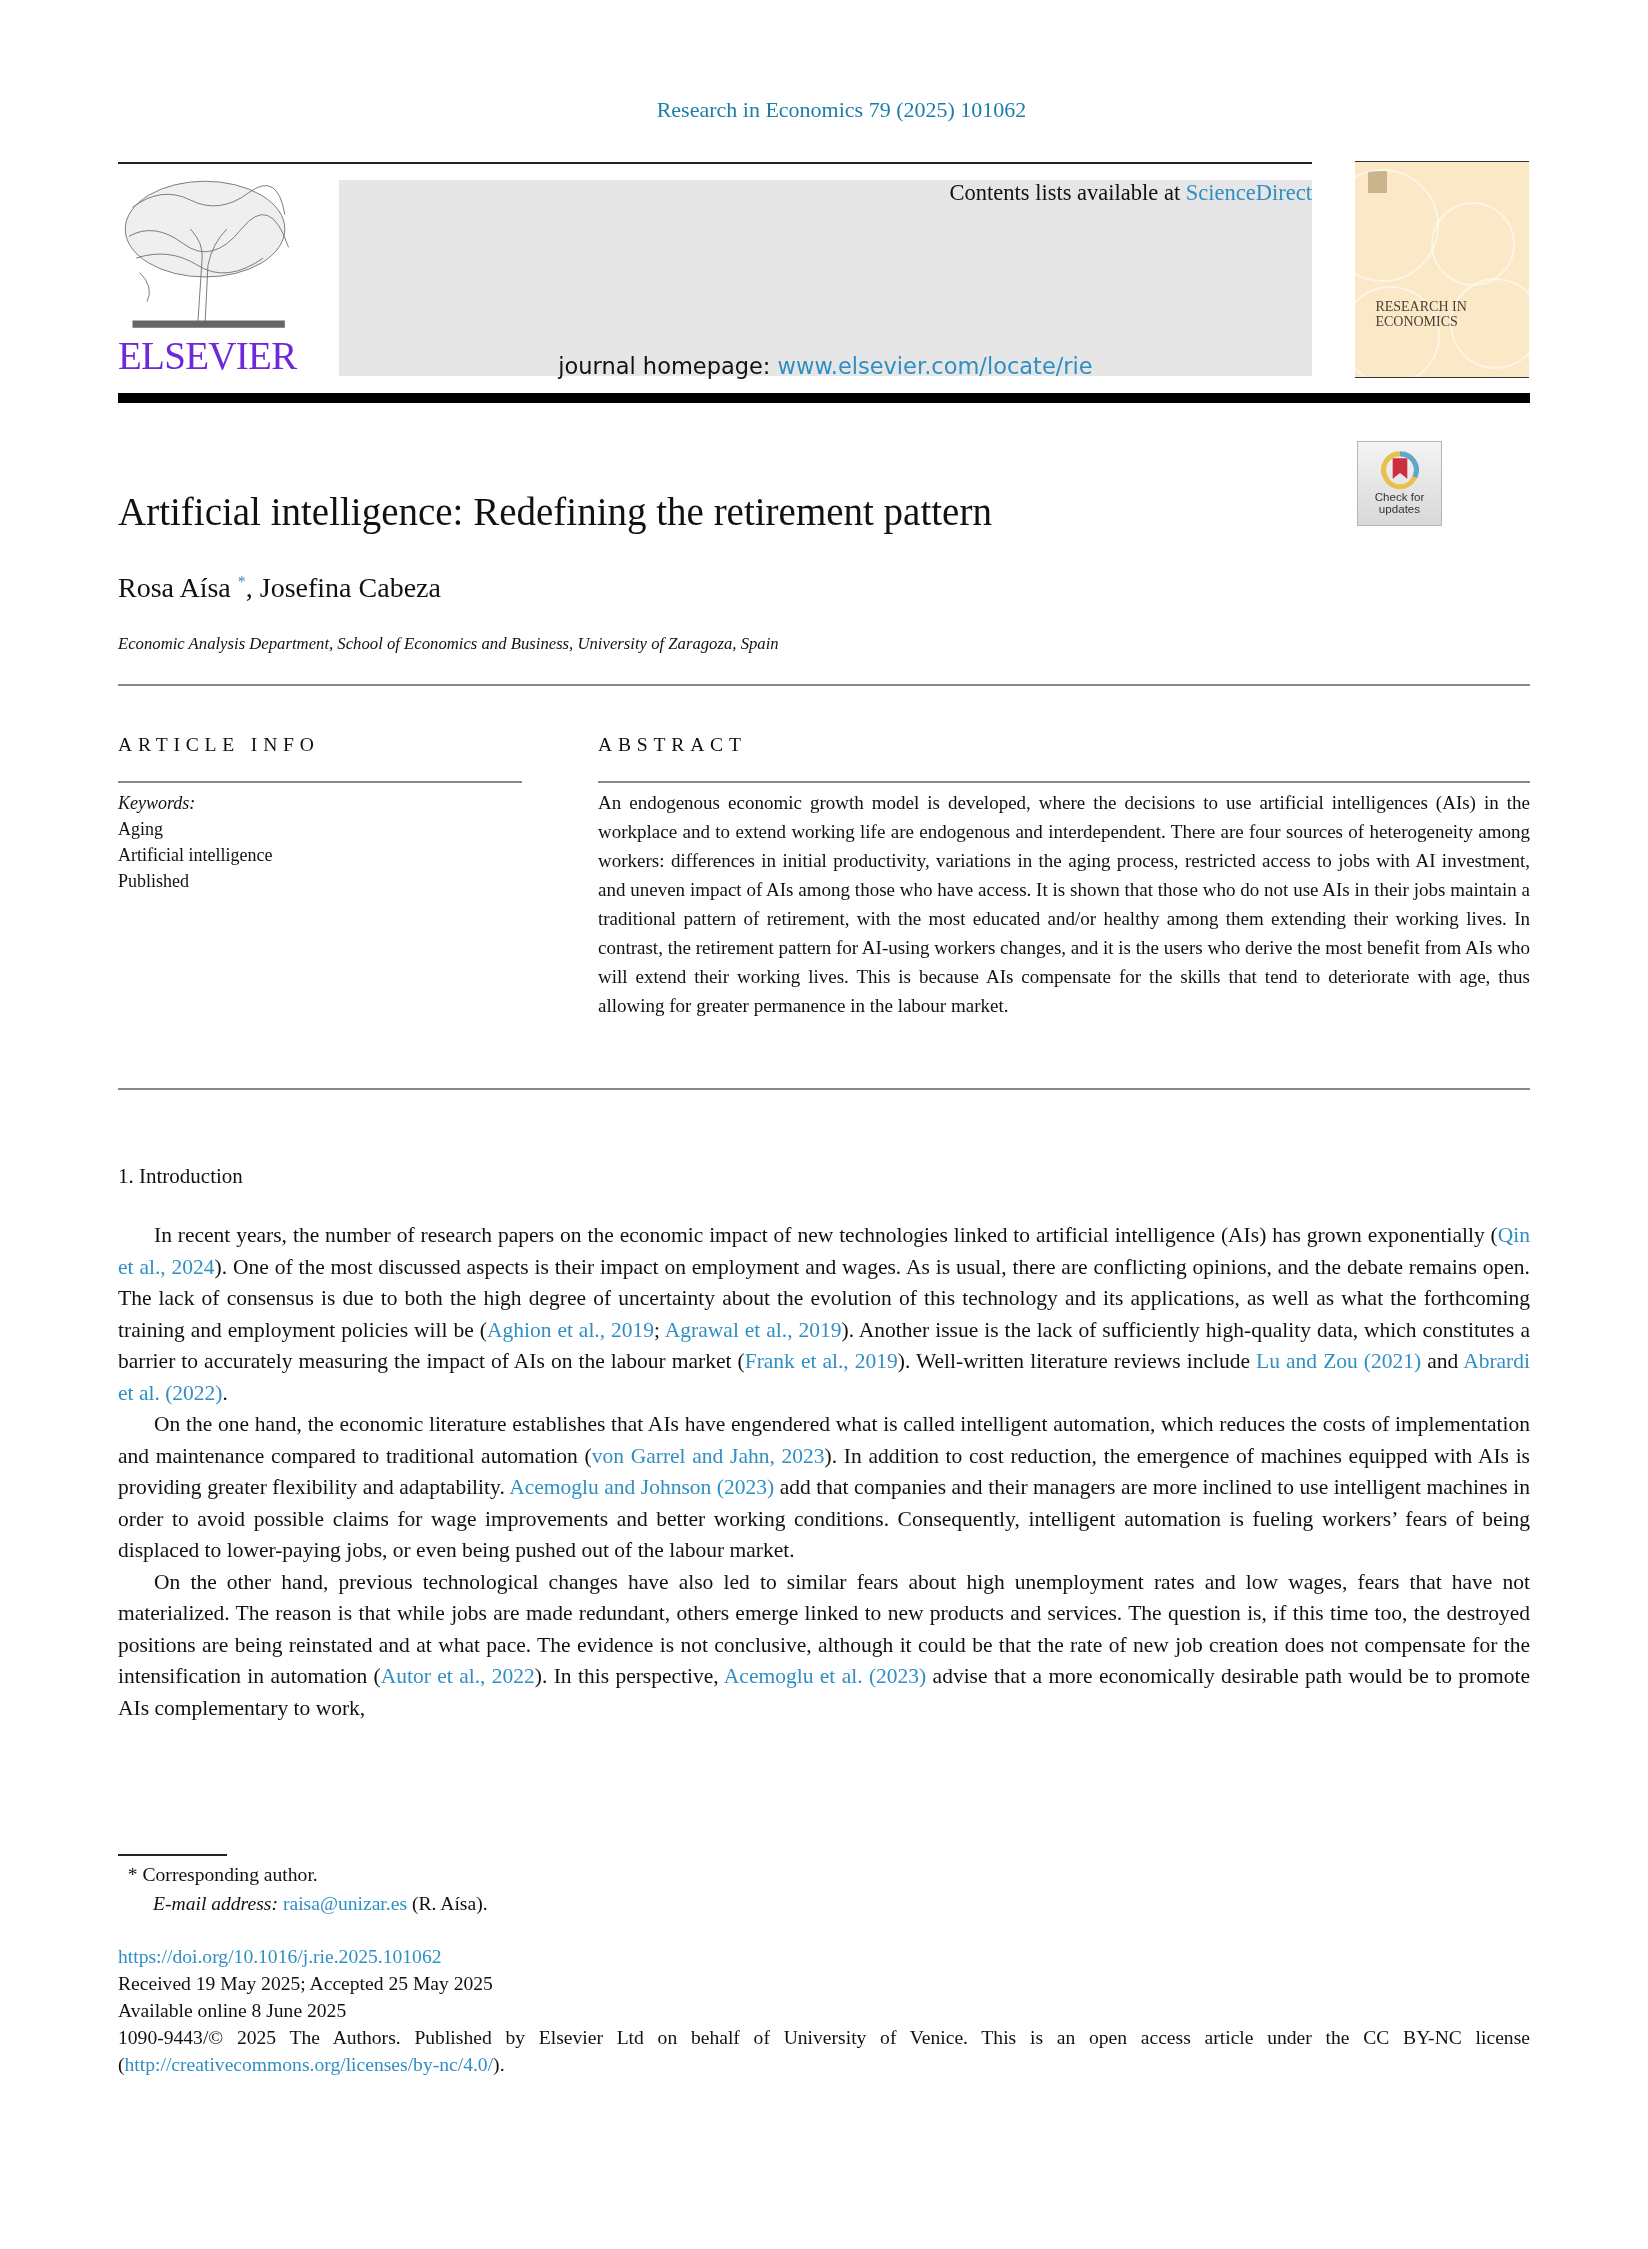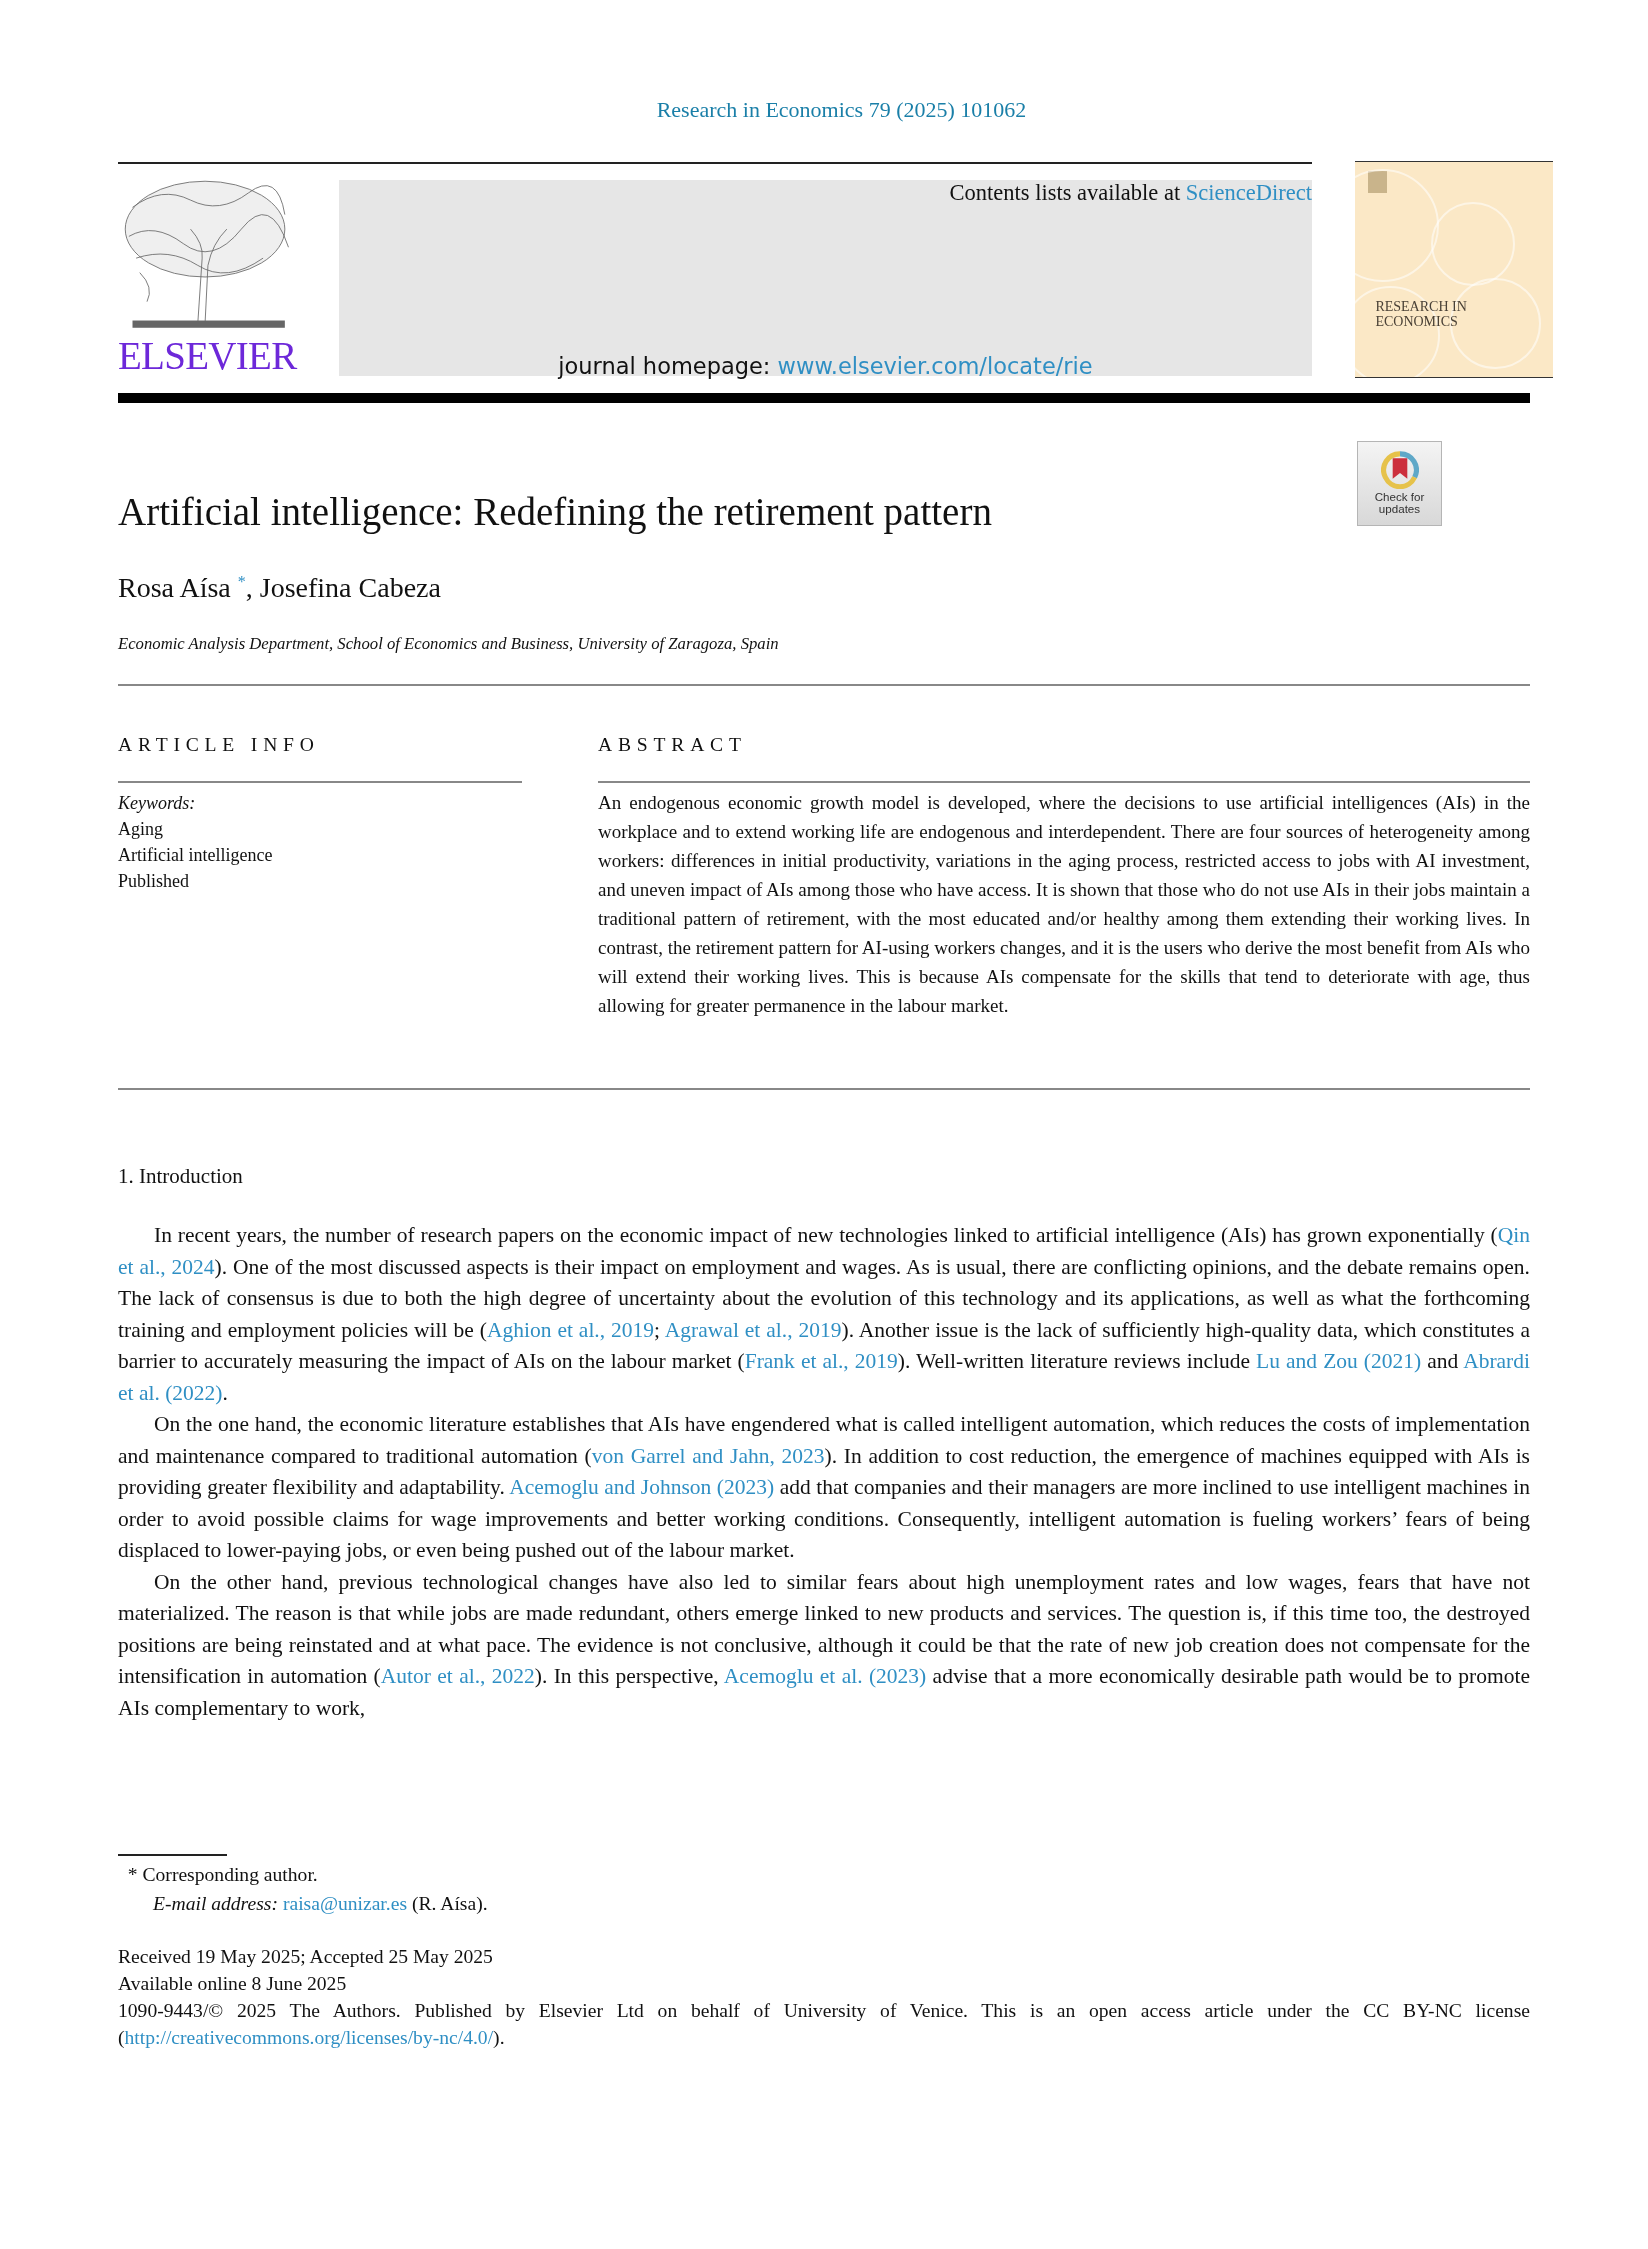--- a/index.html
+++ b/index.html
@@ -15,21 +15,21 @@
 
   
   .hdr-rule-top { top: 162px; left: 118px; width: 1194px; height: 1.5px; background: #222; }
   .logo-box { top: 178px; left: 118px; width: 177px; height: 198px; }
   .tree { position: absolute; left: 0; top: 0; width: 177px; height: 153px; }
   .elsevier-word { position: absolute; left: 0; bottom: 0; width: 177px; font-size: 39px; color: #6d28d9; letter-spacing: -0.7px; line-height: 41px; }
   .banner { top: 180px; left: 339px; width: 973px; height: 196px; background: #e6e6e6; }
   .banner .contents { position: absolute; top: 0; left: 0; width: 100%; text-align: right; font-size: 22.5px; }
   .banner .jtitle { position: absolute; top: 69px; left: 0; width: 100%; text-align: center; font-size: 41px; }
   .banner .homepage { position: absolute; top: 164px; left: 0; width: 100%; text-align: center; font-size: 22.5px; font-family: "DejaVu Sans", sans-serif; margin-top: 9px; }
-  .cover { top: 161px; left: 1355px; width: 198px; height: 215px; background: #fbe8c6; border-top: 1.5px solid #333; border-bottom: 1.5px solid #333; overflow: hidden; }
+  .cover { top: 161px; left: 1355px; width: 174px; height: 215px; background: #fbe8c6; border-top: 1.5px solid #333; border-bottom: 1.5px solid #333; overflow: hidden; }
   .cover .seal { position: absolute; border: 2.2px solid rgba(255,255,255,0.55); border-radius: 50%; }
   .cover .cover-title { position: absolute; left: 20.4px; top: 138px; font-size: 14px; line-height: 14.5px; color: #4a4136; }
   .cover .mini-logo { position: absolute; left: 13px; top: 8.7px; width: 19px; height: 22px; background: #c9b48b; }
   .hdr-rule-bottom { top: 393px; left: 118px; width: 1412px; height: 9.5px; background: #000; }
 
   
   .article-title { top: 489px; left: 118px; font-size: 39px; }
   .updates-badge { top: 441px; left: 1357px; width: 83px; height: 83px; background: linear-gradient(#f4f4f4, #d8d8d8); border: 0.7px solid #b5b5b5; }
   .updates-badge .ring { position: absolute; left: 22.5px; top: 8.7px; width: 38px; height: 38px; }
   .updates-badge .lbl { position: absolute; top: 49px; left: 0; width: 100%; text-align: center; font-family: "Liberation Sans", sans-serif; font-size: 11.6px; line-height: 11.6px; color: #333; }
@@ -157,19 +157,20 @@
   </p>
 </div>
 
 <div class="abs fn-rule"></div>
 <div class="abs footnote">
   <div>&nbsp;&nbsp;<span>*</span> <span>Corresponding author.</span></div>
   <div class="ind"><i>E-mail address:</i> <span class="link">raisa@unizar.es</span><span> (R. Aísa).</span></div>
 </div>
 
 <div class="abs pubinfo">
+  <div class="link">https://doi.org/10.1016/j.rie.2025.101062</div>
   <div>Received 19 May 2025; Accepted 25 May 2025</div>
   <div>Available online 8 June 2025</div>
   <div style="text-align:justify;">
     <span>1090-9443/© 2025 The Authors. Published by Elsevier Ltd on behalf of University of Venice. This is an open access article under the CC BY-NC license (</span><span class="link">http://creativecommons.org/licenses/by-nc/4.0/</span><span>).</span>
   </div>
 </div>
 
 
 </body></html>

